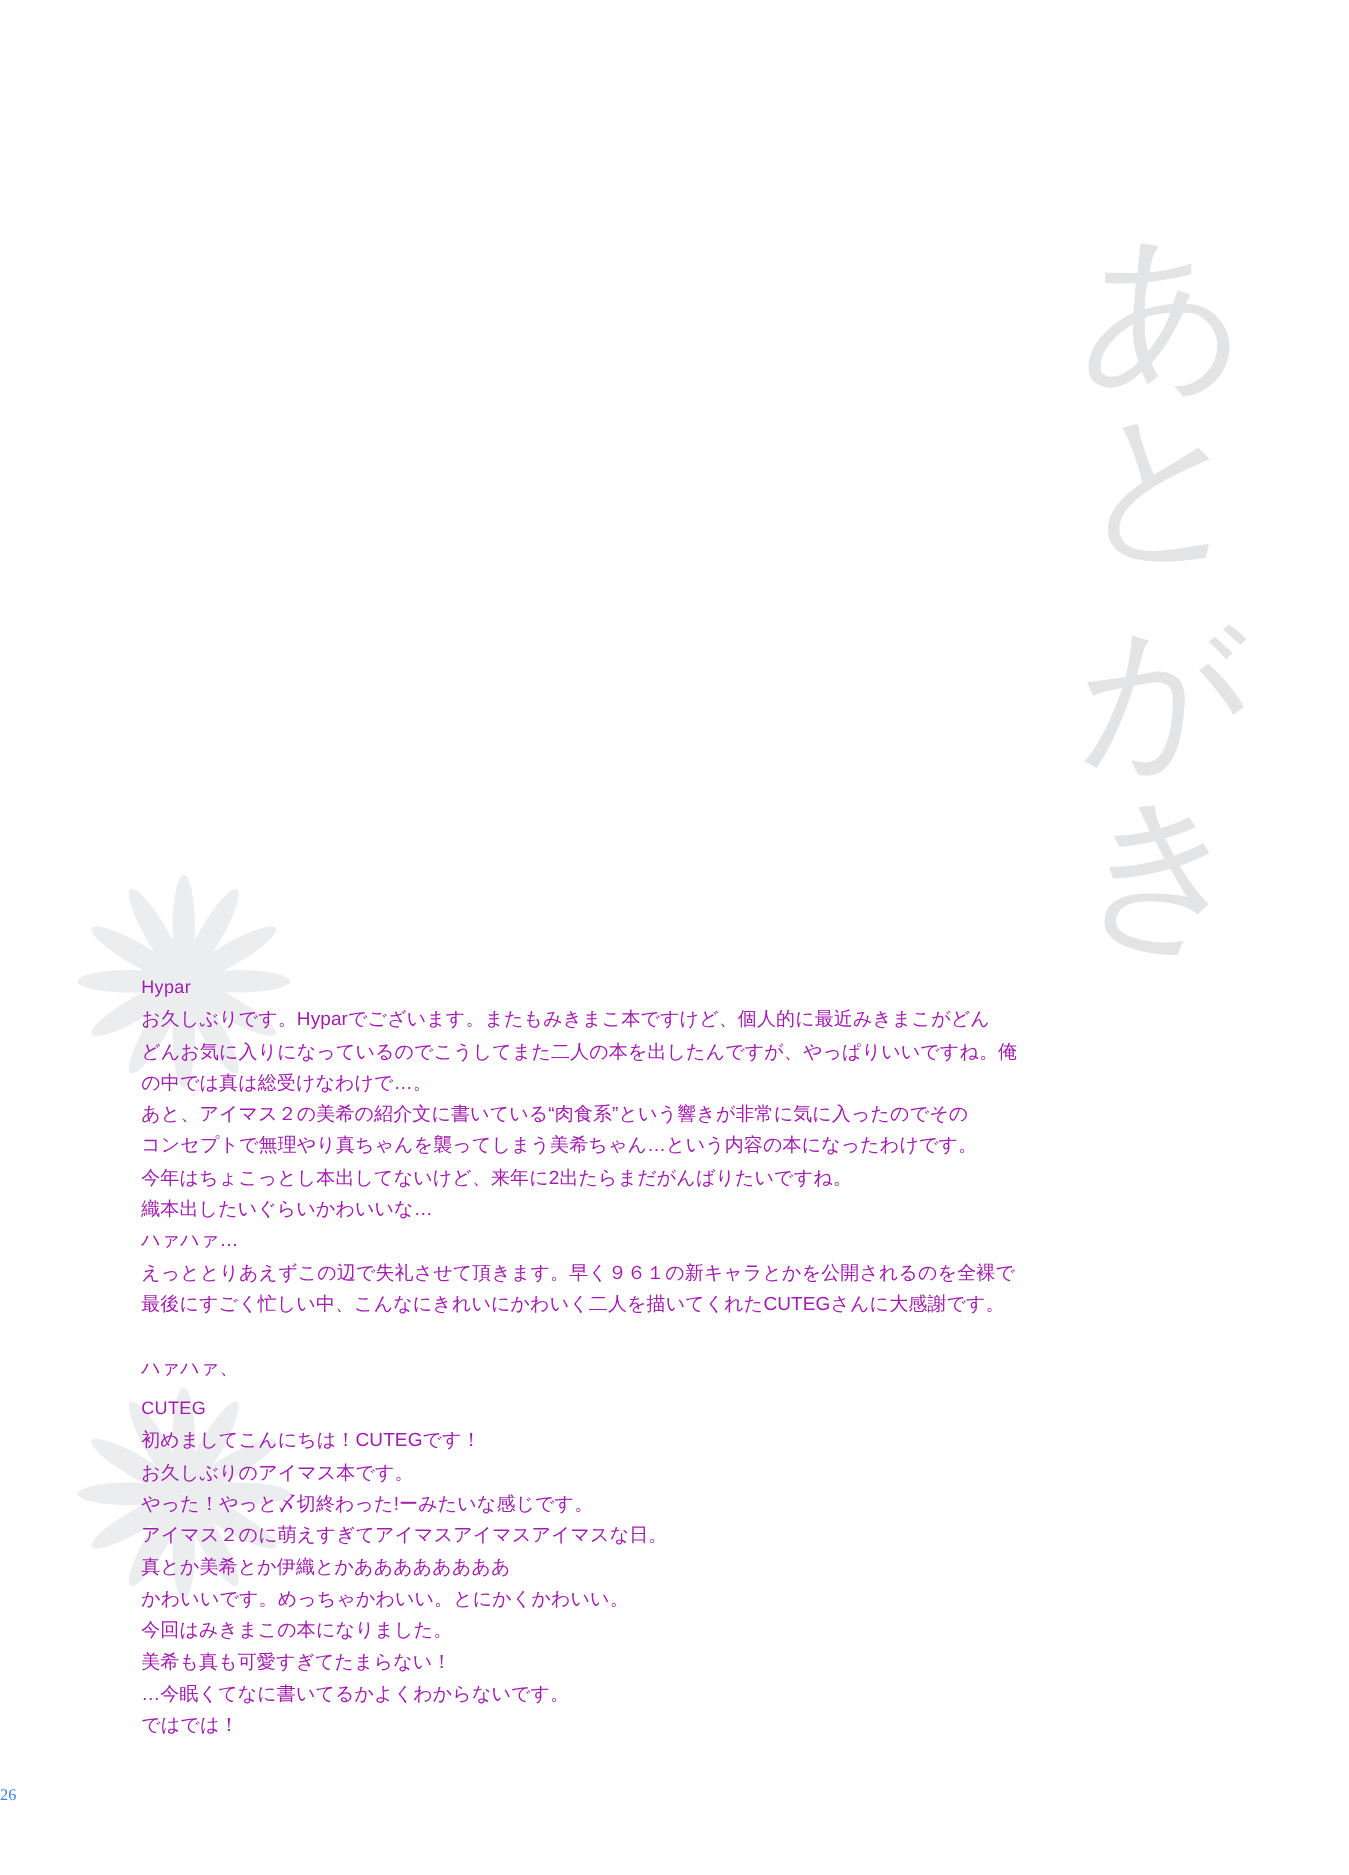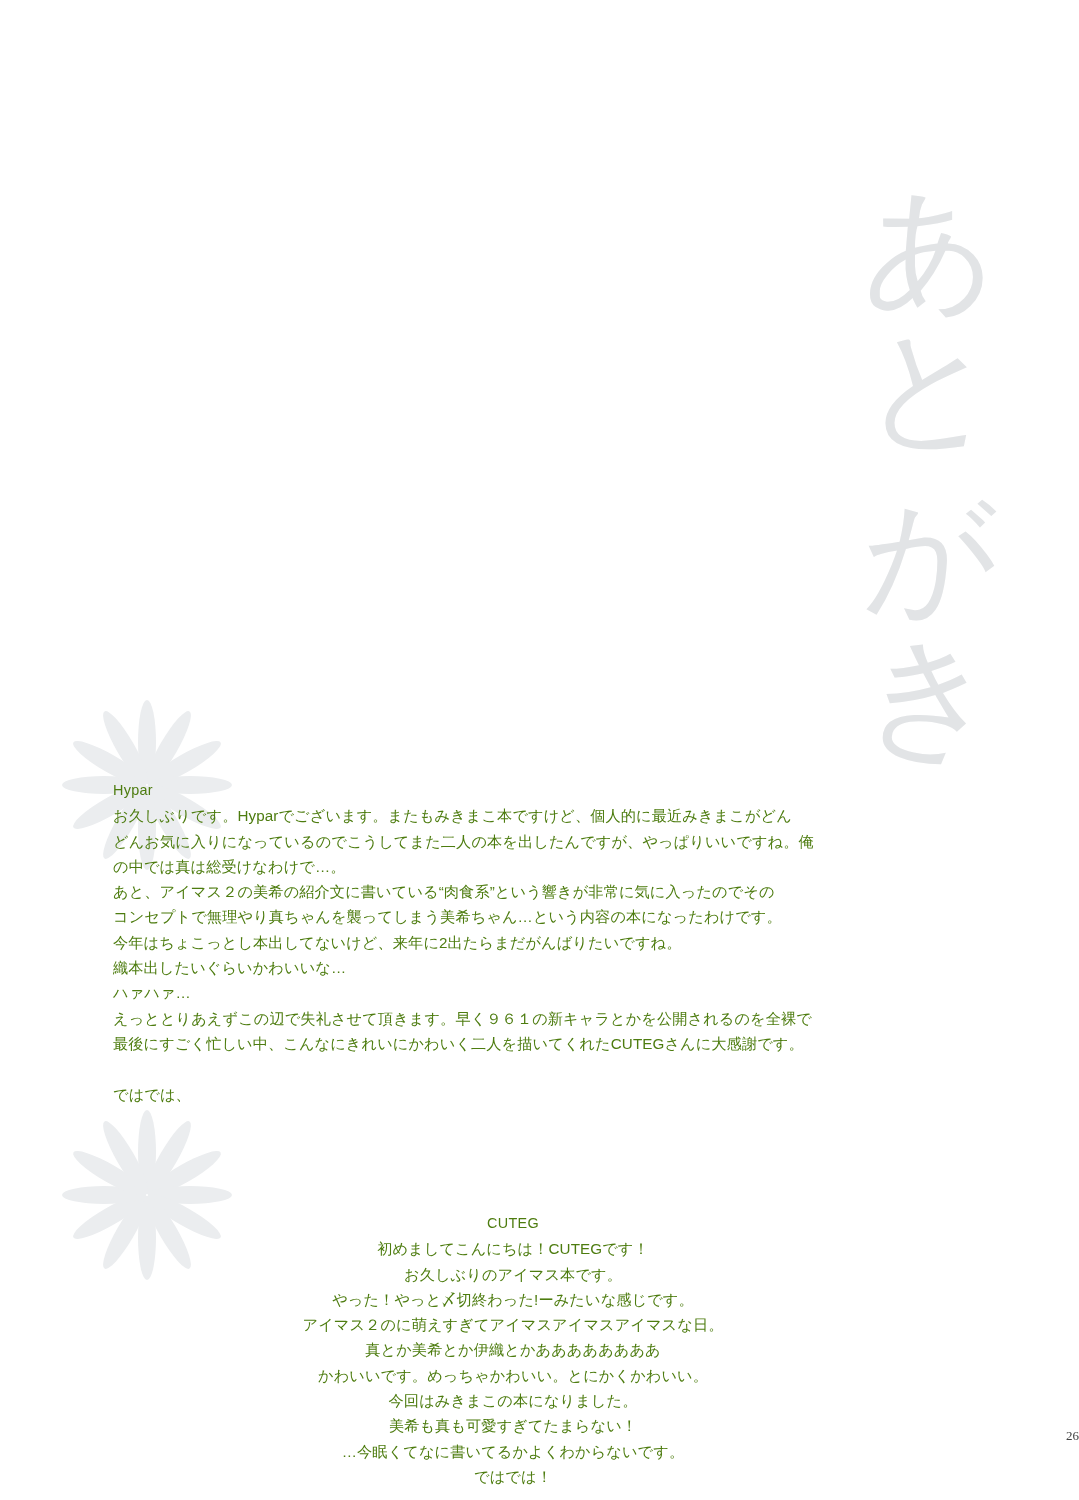--- a/index.html
+++ b/index.html
@@ -49,54 +49,53 @@
   .burst svg { display: block; }
 
   .burst-1 { left: 62px; top: 700px; }
   .burst-2 { left: 62px; top: 1110px; }
 
   
   .block {
     position: absolute;
     font-size: 15.2px;
     line-height: 25.3px;
-    color: #4d7c0f;
+    color: #a21caf;
     letter-spacing: 0.1px;
   }
   .block .author {
     font-size: 14.4px;
     letter-spacing: 0.3px;
   }
   .block p {
     margin: 0;
     white-space: pre-wrap;
   }
   #hypar-block {
     left: 113px;
     top: 778px;
     width: 800px;
   }
   #cuteg-block {
     left: 113px;
-    top: 1211px;
+    top: 1115px;
     width: 800px;
-    text-align: center;
   }
   .spacer-line {
     height: 25.3px;
   }
 
   .page-number {
     position: absolute;
     left: 0;
     right: 0;
     top: 1428px;
-    text-align: right;
+    text-align: left;
     font-size: 13px;
-    color: #404040;
+    color: #3b82f6;
     font-family: "Liberation Serif", "DejaVu Serif", serif;
   }
 </style>
 </head>
 <body>
 
 <div class="page">
 
   <div class="vertical-title">あとがき</div>
 
@@ -144,21 +143,21 @@
     <p>どんお気に入りになっているのでこうしてまた二人の本を出したんですが、やっぱりいいですね。俺</p>
     <p>の中では真は総受けなわけで…。</p>
     <p>あと、アイマス２の美希の紹介文に書いている“肉食系”という響きが非常に気に入ったのでその</p>
     <p>コンセプトで無理やり真ちゃんを襲ってしまう美希ちゃん…という内容の本になったわけです。</p>
     <p>今年はちょこっとし本出してないけど、来年に2出たらまだがんばりたいですね。</p>
     <p>織本出したいぐらいかわいいな…</p>
     <p>ハァハァ…</p>
     <p>えっととりあえずこの辺で失礼させて頂きます。早く９６１の新キャラとかを公開されるのを全裸で</p>
     <p>最後にすごく忙しい中、こんなにきれいにかわいく二人を描いてくれたCUTEGさんに大感謝です。</p>
     <div class="spacer-line"></div>
-    <p>ではでは、</p>
+    <p>ハァハァ、</p>
   </div>
 
   <div class="block" id="cuteg-block">
     <p class="author">CUTEG</p>
     <p>初めましてこんにちは！CUTEGです！</p>
     <p>お久しぶりのアイマス本です。</p>
     <p>やった！やっと〆切終わった!ーみたいな感じです。</p>
     <p>アイマス２のに萌えすぎてアイマスアイマスアイマスな日。</p>
     <p>真とか美希とか伊織とかああああああああ</p>
     <p>かわいいです。めっちゃかわいい。とにかくかわいい。</p>

